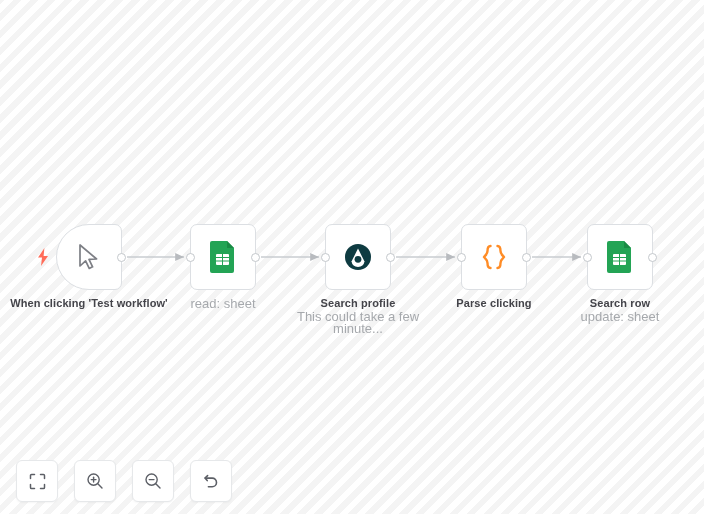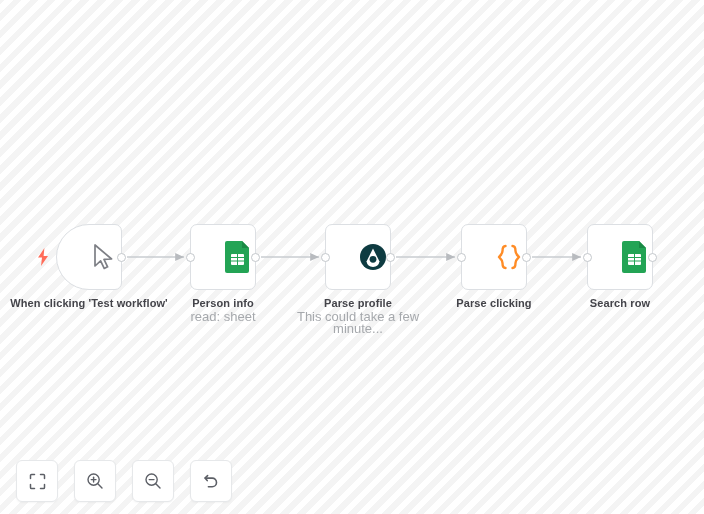--- a/index.html
+++ b/index.html
@@ -47,21 +47,21 @@
   .node {
     position: absolute;
     width: 66px;
     height: 66px;
     box-sizing: border-box;
     background: #ffffff;
     border: 1px solid #dcdfe3;
     border-radius: 7px;
     display: flex;
     align-items: center;
-    justify-content: flex-end;
+    justify-content: center;
   }
 
   .node.trigger {
     border-radius: 33px 7px 7px 33px;
   }
 
   .node-icon {
     width: 34px;
     height: 34px;
     display: flex;
@@ -188,37 +188,36 @@
           <g stroke="#23a455" stroke-width="1">
             <line x1="7" y1="17.5" x2="20" y2="17.5"></line>
             <line x1="7" y1="21" x2="20" y2="21"></line>
             <line x1="13.5" y1="14" x2="13.5" y2="25"></line>
           </g>
         </svg>
       </span>
       <span class="endpoint in"></span>
       <span class="endpoint out"></span>
       <div class="node-caption">
-        <div class="node-title">Person info</div>
         <div class="node-subtitle">read: sheet</div>
       </div>
     </div>
 
     <div class="node" style="left:325px; top:224px;">
       <span class="node-icon">
         <svg width="28" height="28" viewBox="0 0 28 28">
           <circle cx="14" cy="14" r="13" fill="#0e3b41"></circle>
           <path d="M14 5.5 L20.5 18.5 A6.6 6.6 0 0 1 7.5 18.5 Z" fill="#ffffff"></path>
           <circle cx="14" cy="16.3" r="3.4" fill="#0e3b41"></circle>
         </svg>
       </span>
       <span class="endpoint in"></span>
       <span class="endpoint out"></span>
       <div class="node-caption">
-        <div class="node-title">Parse profile</div>
+        <div class="node-title">Search profile</div>
         <div class="node-subtitle">This could take a few minute...</div>
       </div>
     </div>
 
     <div class="node" style="left:461px; top:224px;">
       <span class="node-icon">
         <svg width="30" height="30" viewBox="0 0 30 30">
           <g fill="none" stroke="#ff8c26" stroke-width="2.4" stroke-linecap="round" stroke-linejoin="round">
             <path d="M11.5 4 C8.5 4 8.5 6.5 8.5 9 C8.5 12 6.5 13.5 5 15 C6.5 16.5 8.5 18 8.5 21 C8.5 23.5 8.5 26 11.5 26"></path>
             <path d="M18.5 4 C21.5 4 21.5 6.5 21.5 9 C21.5 12 23.5 13.5 25 15 C23.5 16.5 21.5 18 21.5 21 C21.5 23.5 21.5 26 18.5 26"></path>
@@ -243,20 +242,21 @@
             <line x1="7" y1="17.5" x2="20" y2="17.5"></line>
             <line x1="7" y1="21" x2="20" y2="21"></line>
             <line x1="13.5" y1="14" x2="13.5" y2="25"></line>
           </g>
         </svg>
       </span>
       <span class="endpoint in"></span>
       <span class="endpoint out"></span>
       <div class="node-caption">
         <div class="node-title">Search row</div>
+        <div class="node-subtitle">update: sheet</div>
       </div>
     </div>
 
   </div>
 
   <div id="toolbar">
 
     <div class="tool-btn">
       <span>
         <svg width="17" height="17" viewBox="0 0 17 17" fill="none" stroke="#5c5f66" stroke-width="1.5" stroke-linecap="round">

